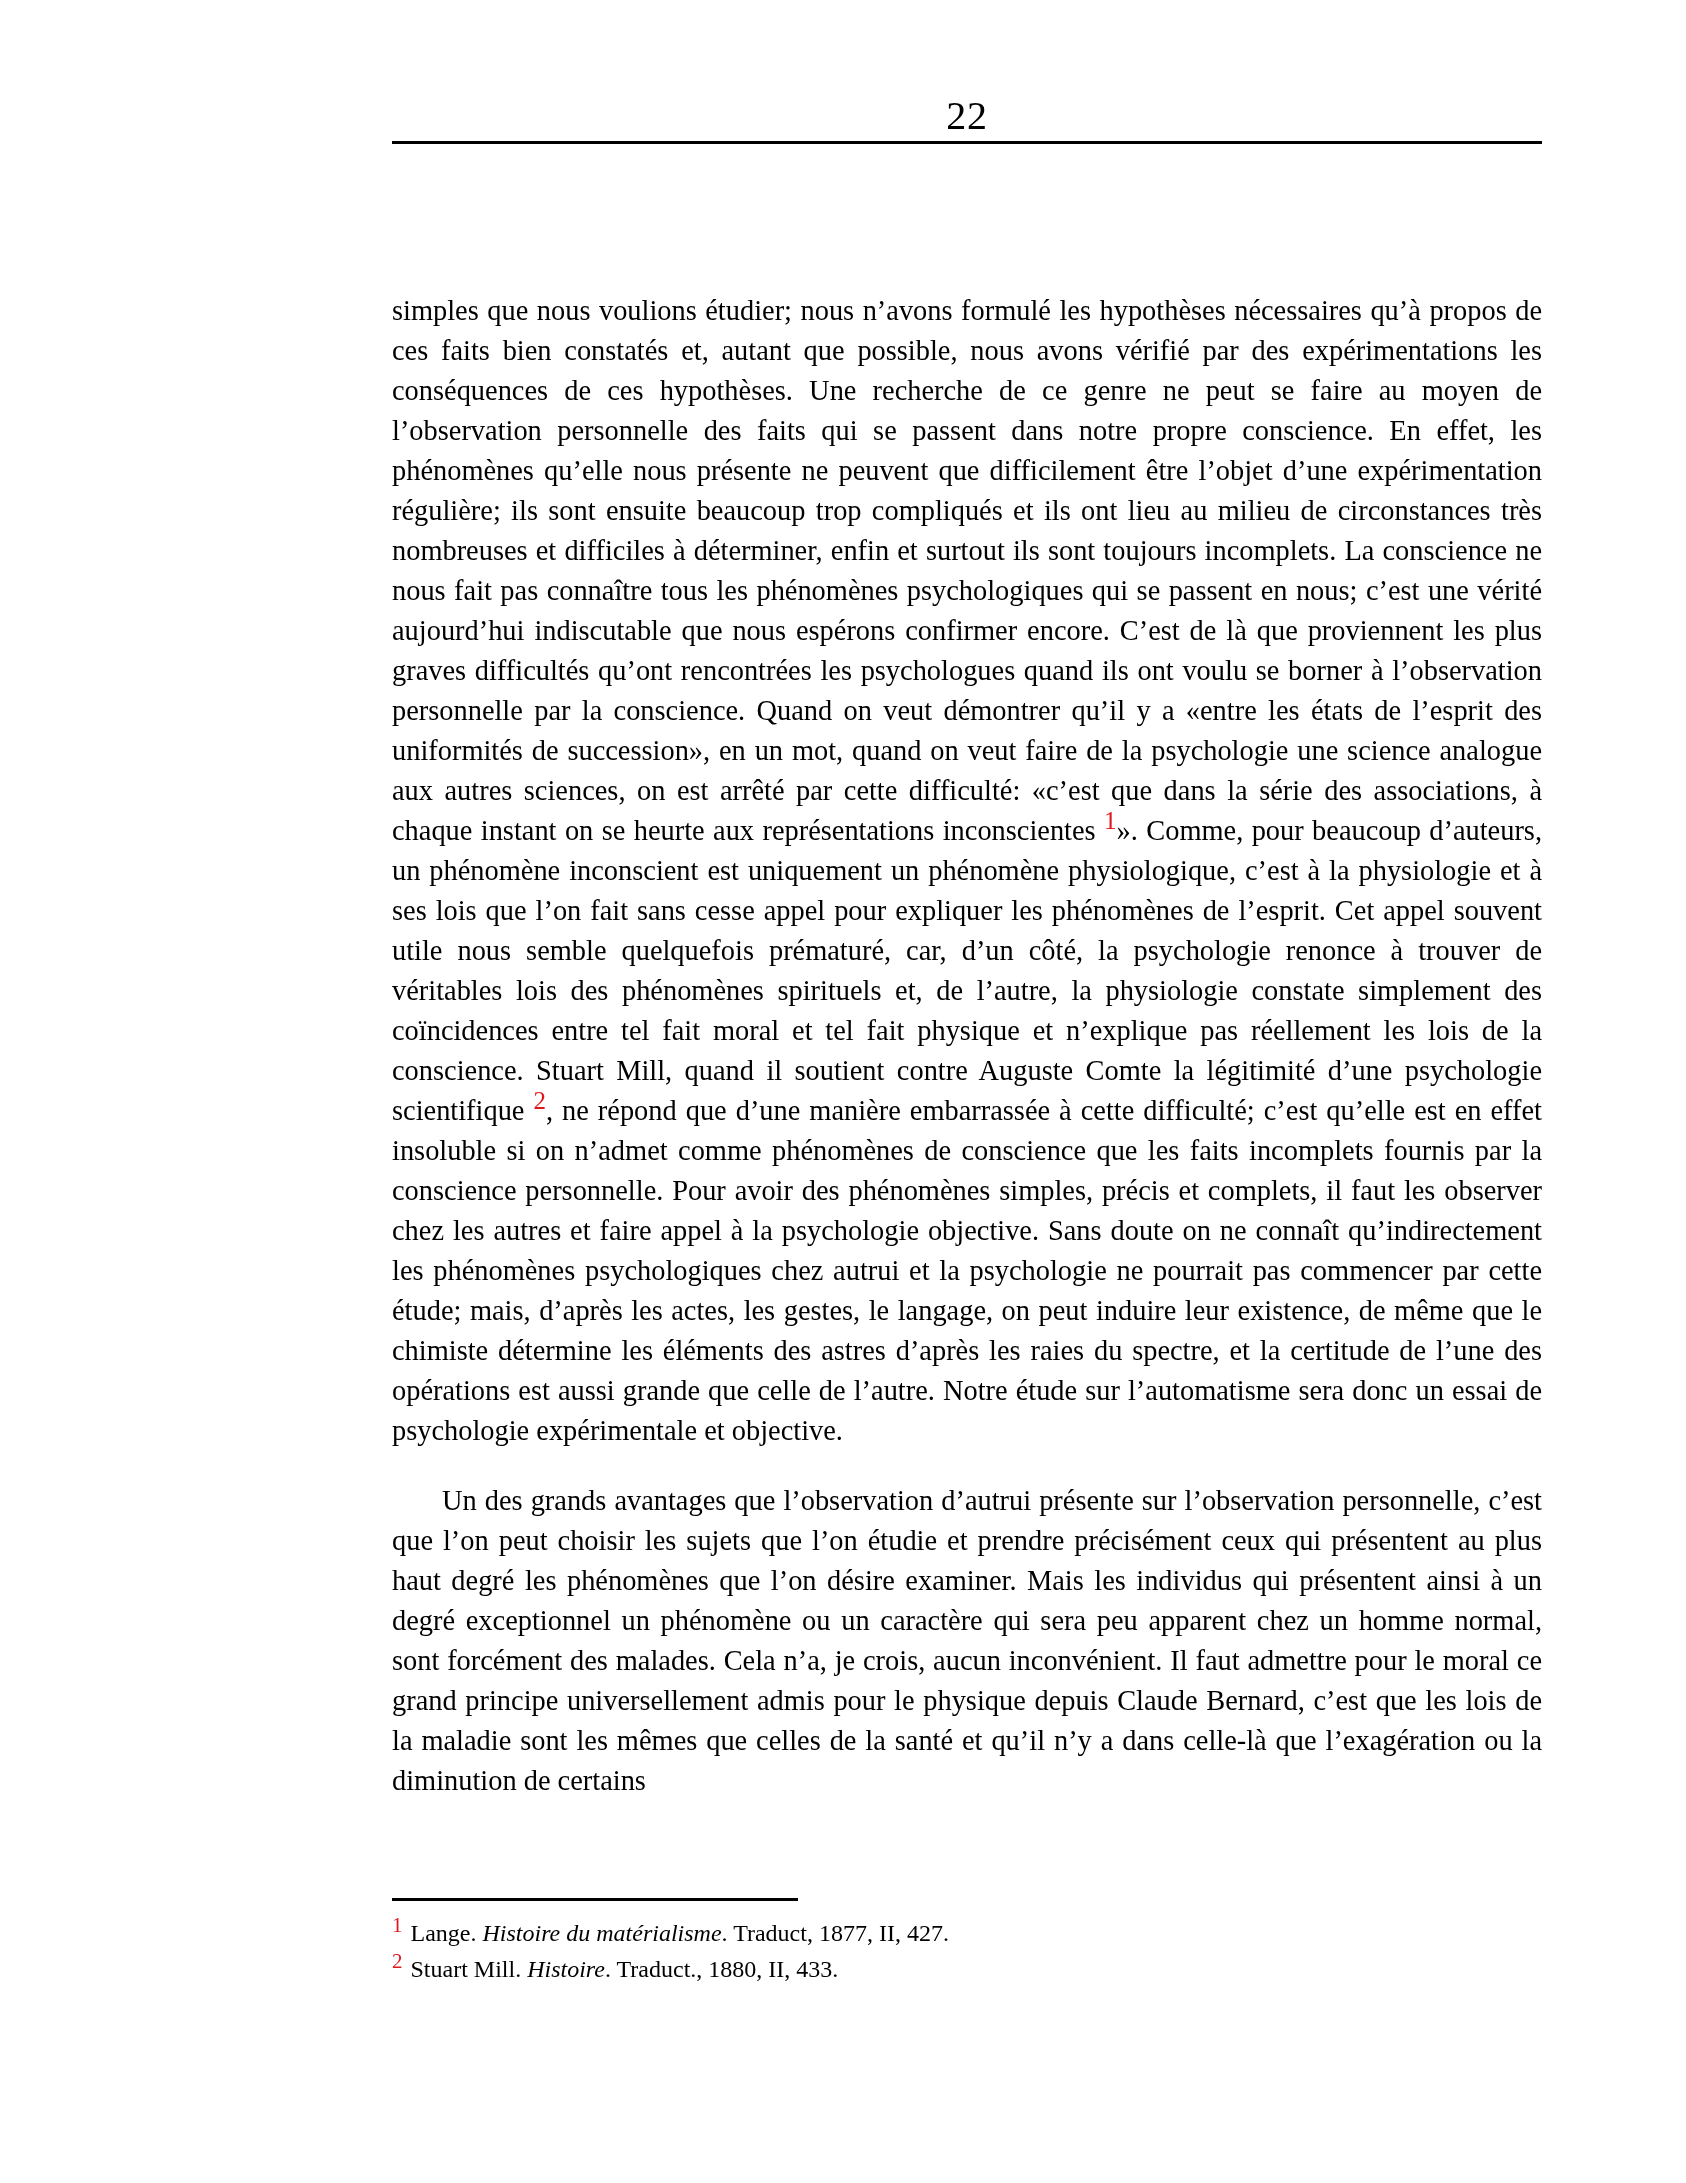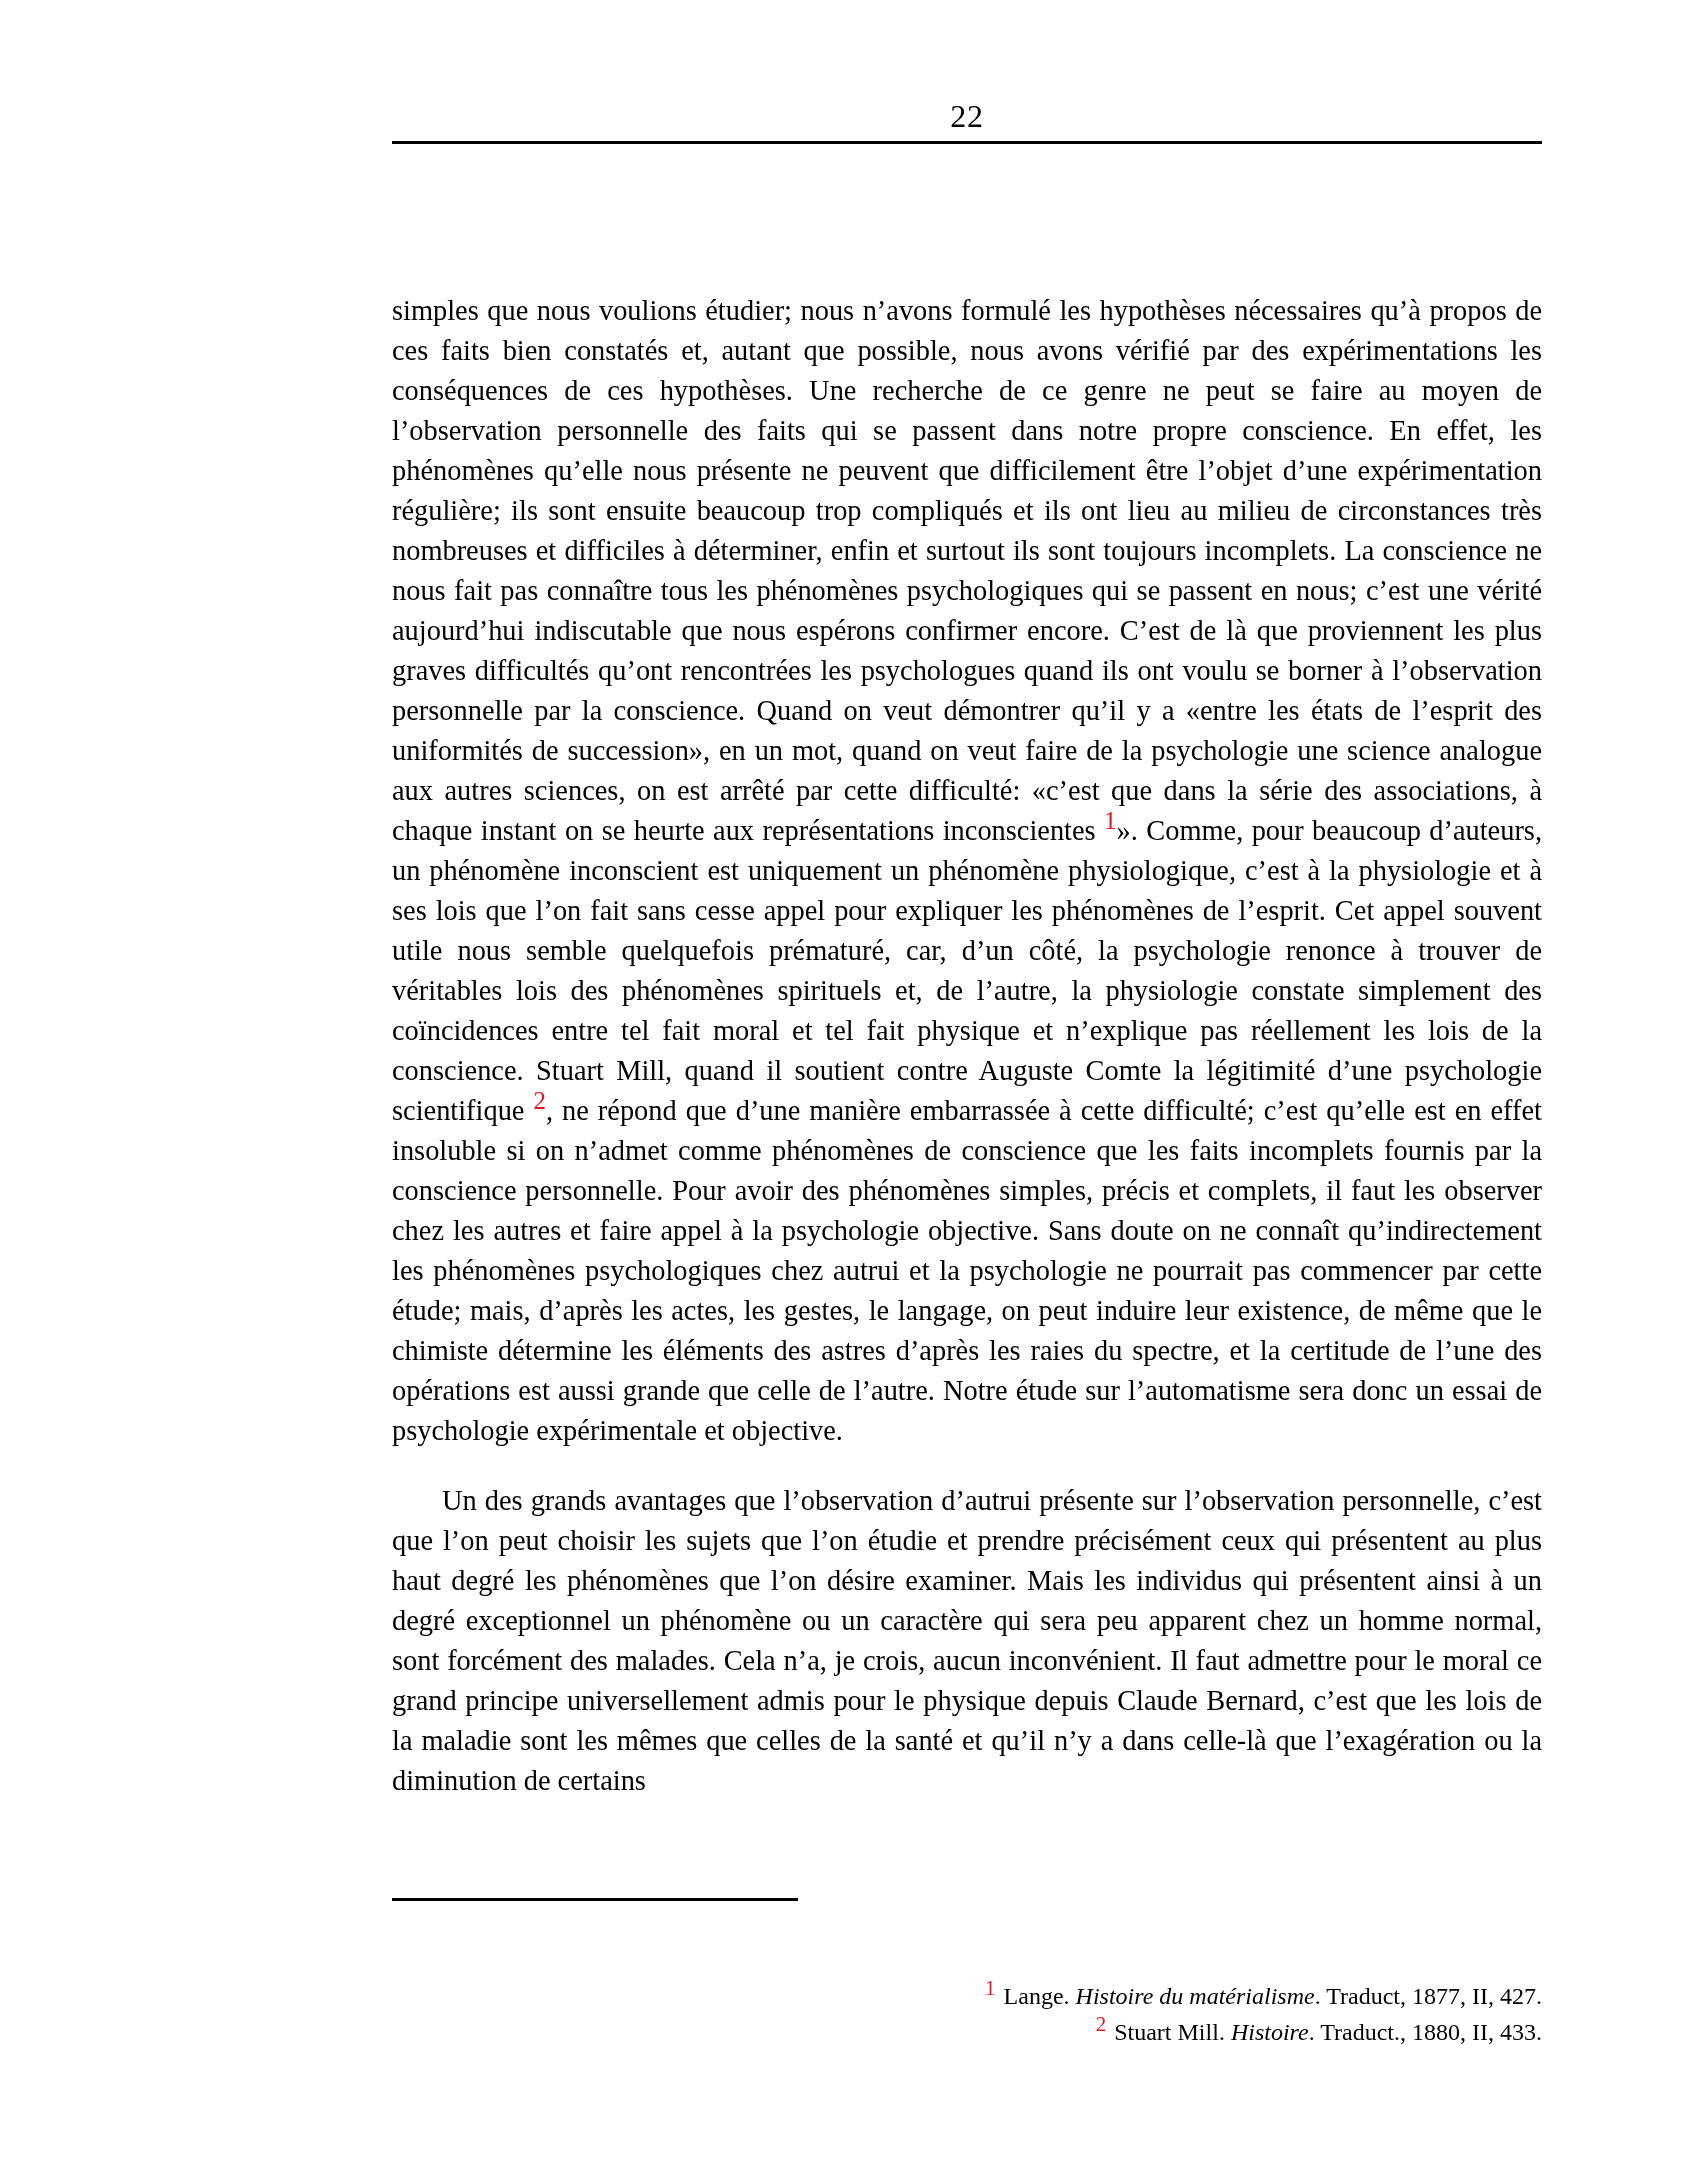--- a/index.html
+++ b/index.html
@@ -12,21 +12,21 @@
     font-family: "Liberation Serif", "DejaVu Serif", serif;
     color: #000;
     overflow: hidden;
   }
   .page-number {
     position: absolute;
     top: 97px;
     left: 392px;
     width: 1150px;
     text-align: center;
-    font-size: 32px;
+    font-size: 40px;
     line-height: 38px;
     letter-spacing: 0.7px;
   }
   .header-rule {
     position: absolute;
     top: 141px;
     left: 392px;
     width: 1150px;
     height: 3.3px;
     background: #000;
@@ -53,26 +53,26 @@
   .footnote-rule {
     position: absolute;
     top: 1898px;
     left: 392px;
     width: 406px;
     height: 3.3px;
     background: #000;
   }
   .footnote-area {
     position: absolute;
-    top: 1978px;
+    top: 1915px;
     left: 392px;
     width: 1150px;
     font-size: 24px;
     line-height: 36px;
-    text-align: right;
+    text-align: left;
   }
   .footnote { margin: 0; }
   .fnmarker {
     color: #e0181e;
     font-size: 21px;
     line-height: 0;
     vertical-align: 8.6px;
     margin-right: 8px;
   }
 </style>

